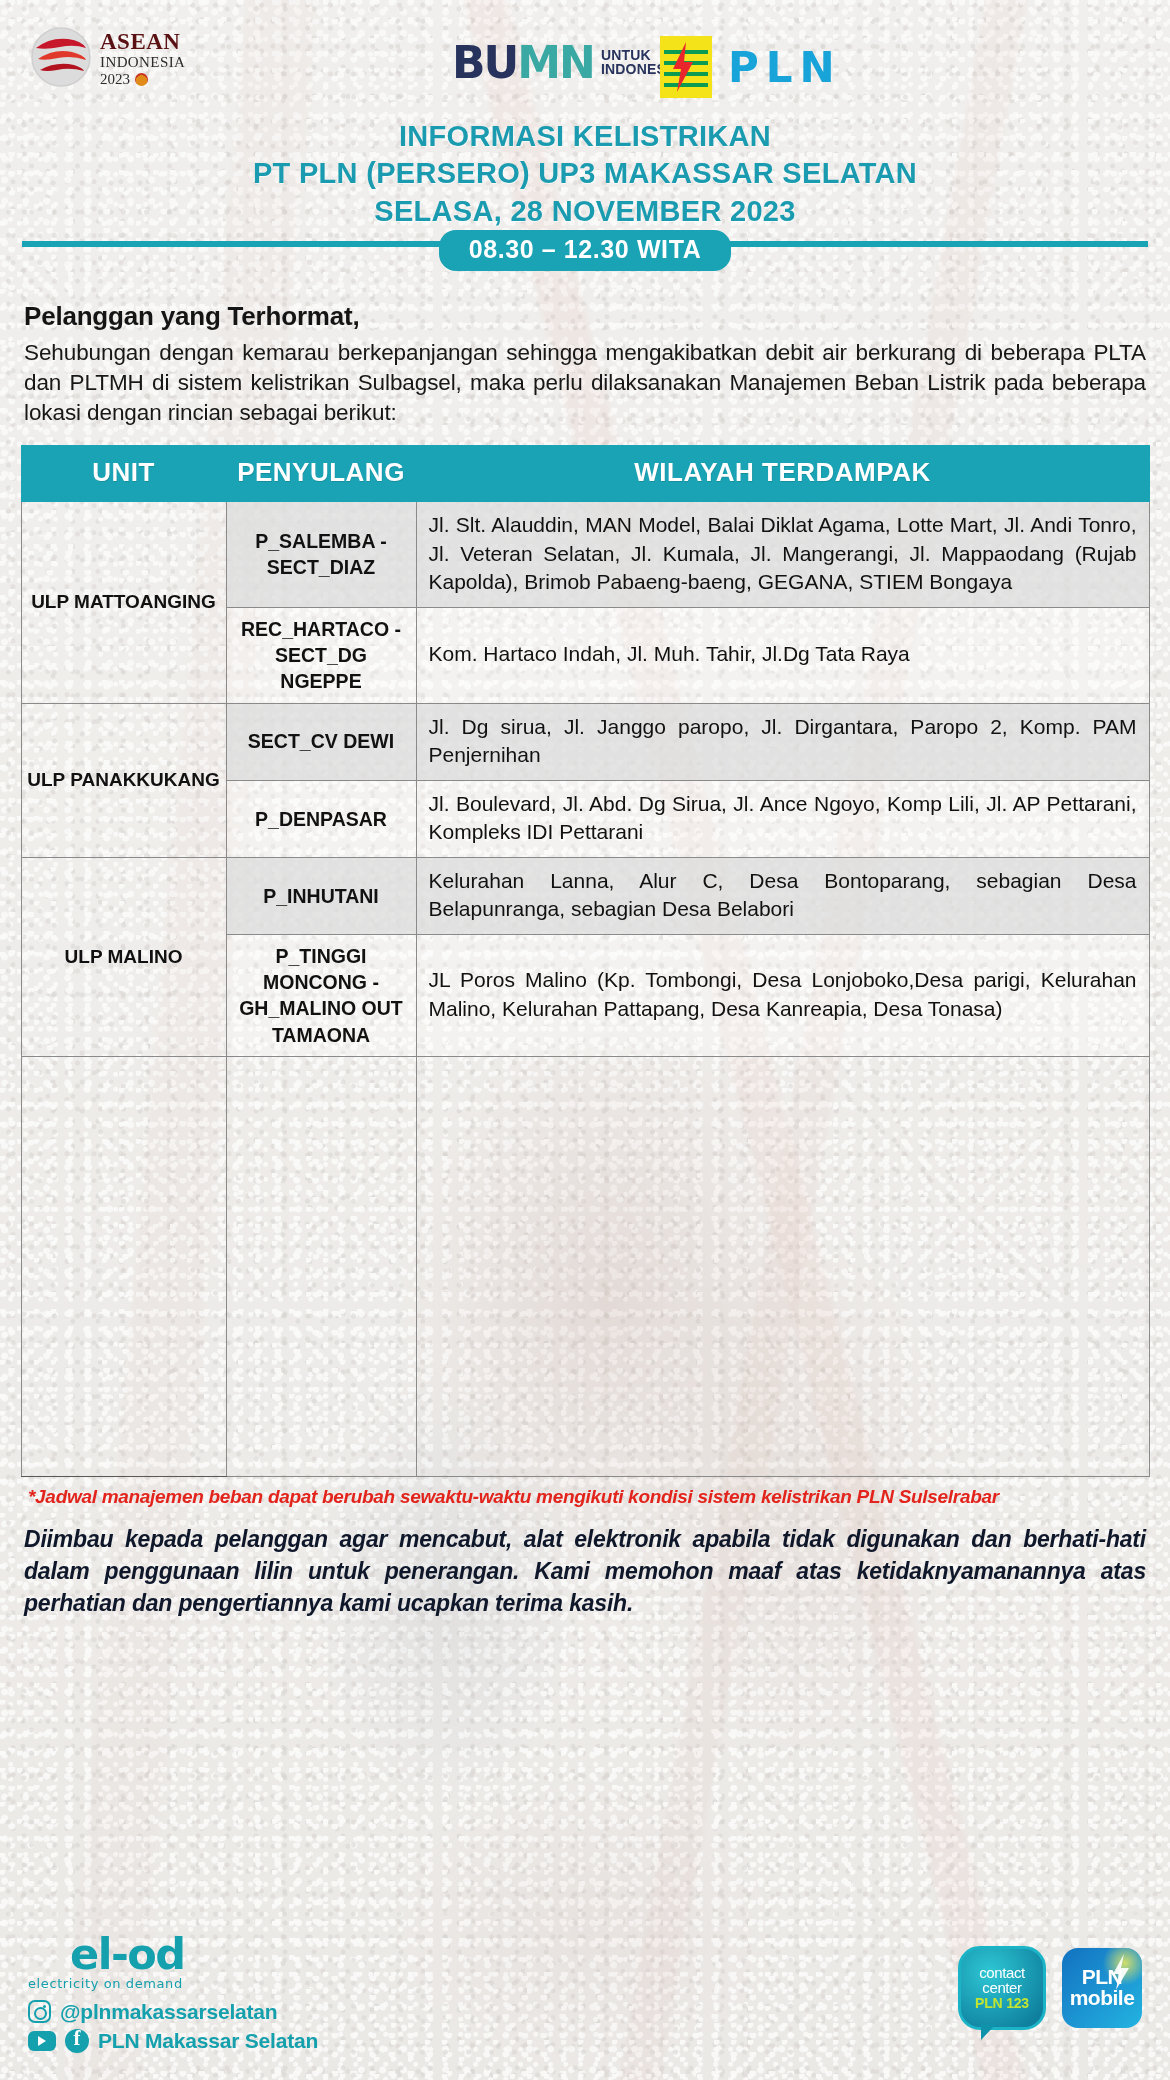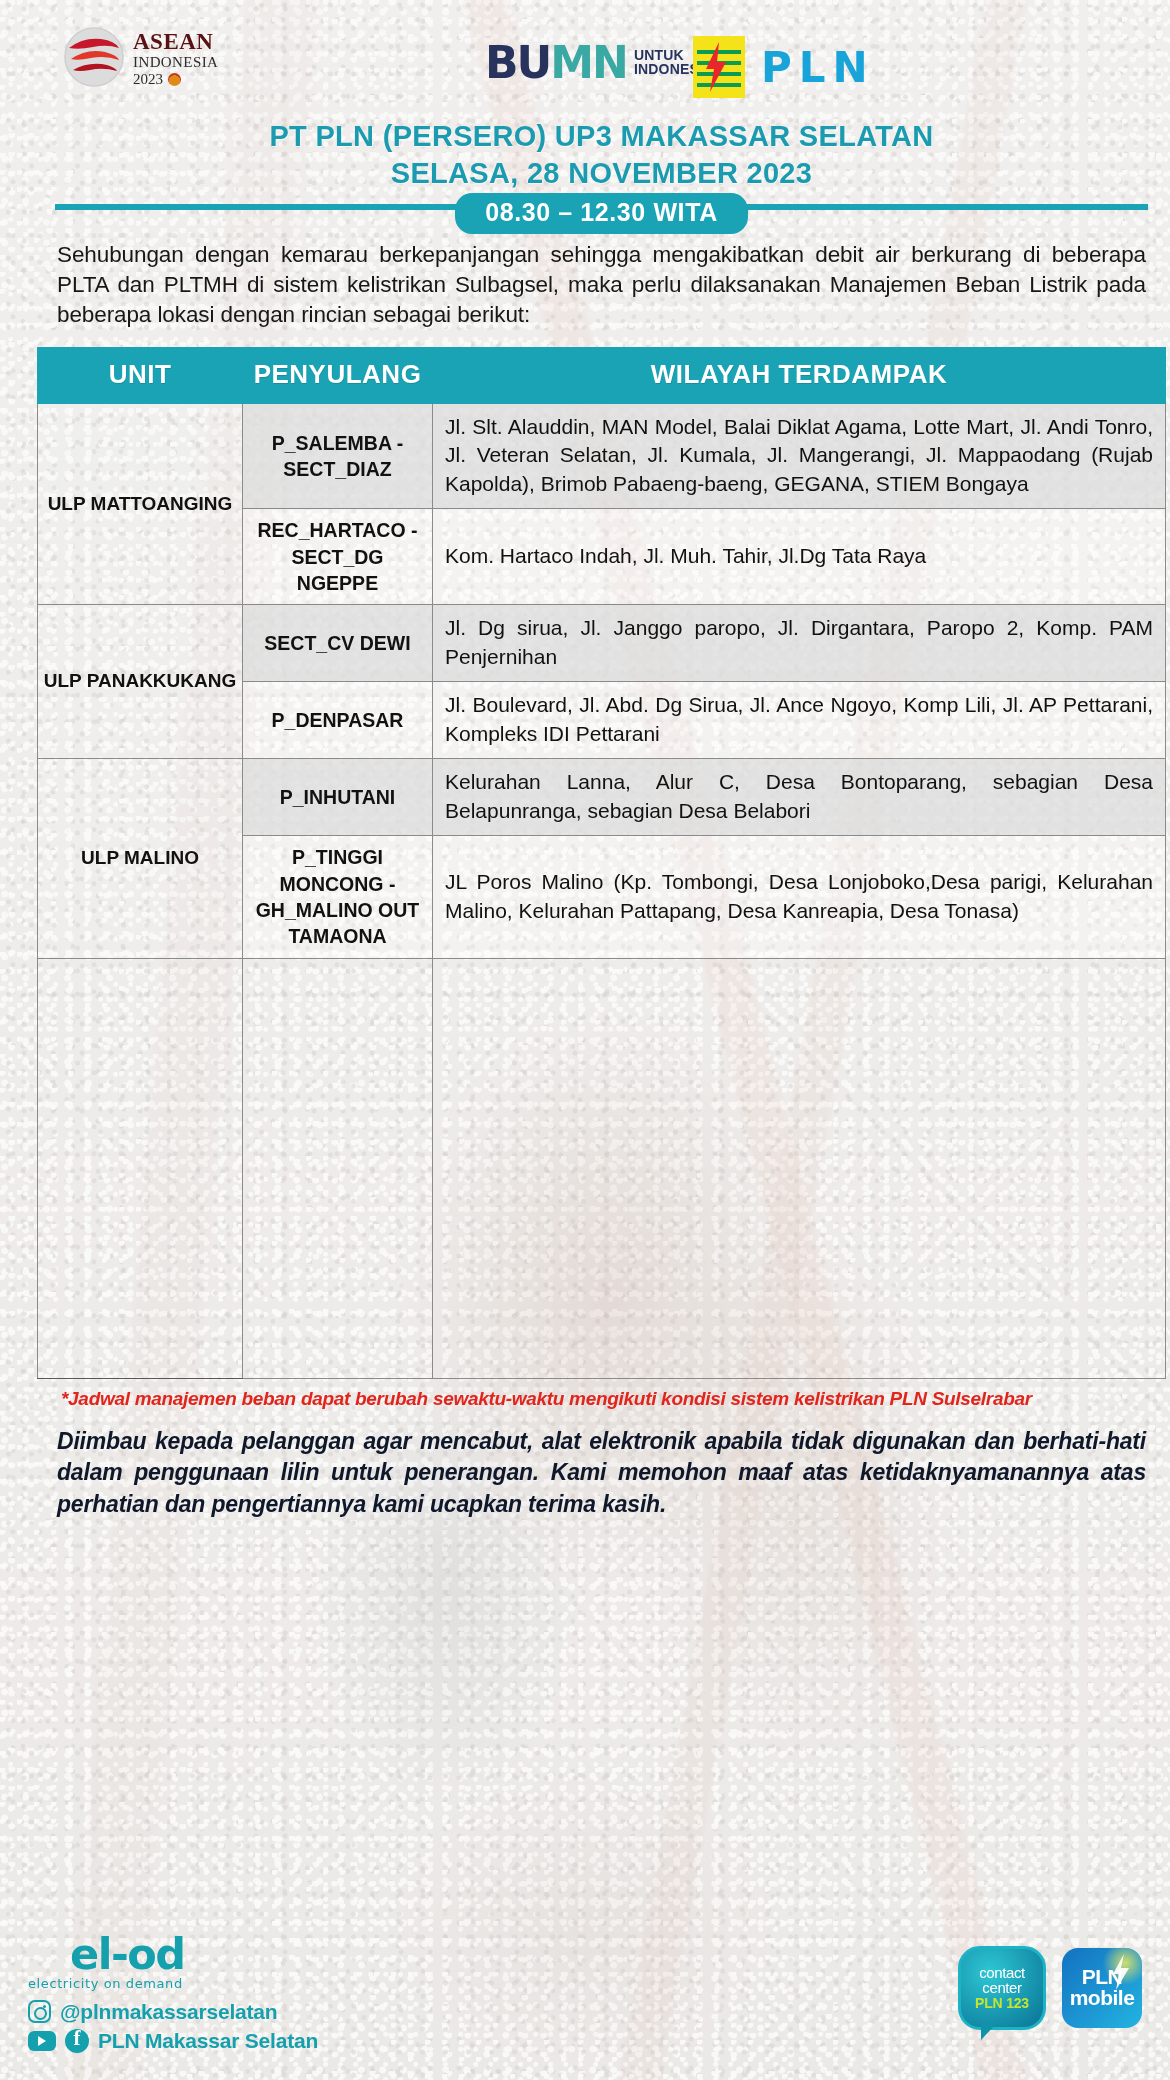--- a/index.html
+++ b/index.html
@@ -56,21 +56,21 @@
       radial-gradient(ellipse 180px 300px at 38% 62%, rgba(120,125,140,0.35), transparent 72%),
       radial-gradient(ellipse 220px 380px at 68% 55%, rgba(165,120,105,0.30), transparent 72%),
       radial-gradient(ellipse 260px 200px at 50% 88%, rgba(175,140,130,0.28), transparent 75%);
     filter: blur(1px);
   }
   #bg-veil {
     position: absolute; inset: 0; z-index: 2;
     background: rgba(244,242,240,0.42);
   }
 
-  .page { position: relative; z-index: 5; width: 1170px; height: 2080px; padding-left: 33px; }
+  .page { position: relative; z-index: 5; width: 1170px; height: 2080px; }
 
   
   .logo-bar { position: relative; height: 112px; }
 
   .asean-logo {
     position: absolute; left: 30px; top: 26px;
     display: flex; align-items: center; gap: 8px;
   }
   .asean-mark { width: 62px; height: 62px; position: relative; }
   .asean-text { line-height: 1; padding-top: 2px; }
@@ -397,28 +397,30 @@
         <div class="pln-wave" style="top:47px"></div>
         <svg class="pln-bolt" viewBox="0 0 24 50">
           <polygon points="15,0 2,27 10,27 6,50 22,20 13,20" fill="#e8262c"></polygon>
         </svg>
       </div>
       <div class="pln-word">PLN</div>
     </div>
   </div>
 
   <div class="title-block">
+    <div class="tline">INFORMASI KELISTRIKAN</div>
     <div class="tline">PT PLN (PERSERO) UP3 MAKASSAR SELATAN</div>
     <div class="tline">SELASA, 28 NOVEMBER 2023</div>
   </div>
   <div class="rule"></div>
   <div class="time-badge-wrap">
     <span class="time-badge">08.30 – 12.30 WITA</span>
   </div>
 
+  <div class="salutation">Pelanggan yang Terhormat,</div>
   <div class="intro">Sehubungan dengan kemarau berkepanjangan sehingga mengakibatkan debit air berkurang di beberapa PLTA dan PLTMH  di sistem kelistrikan Sulbagsel, maka perlu dilaksanakan Manajemen Beban Listrik pada beberapa lokasi dengan rincian sebagai berikut:</div>
 
   <table class="outage">
     <colgroup>
       <col class="c-unit">
         <col class="c-peny">
         <col class="c-wil">
     </colgroup>
     <thead>
       <tr>

